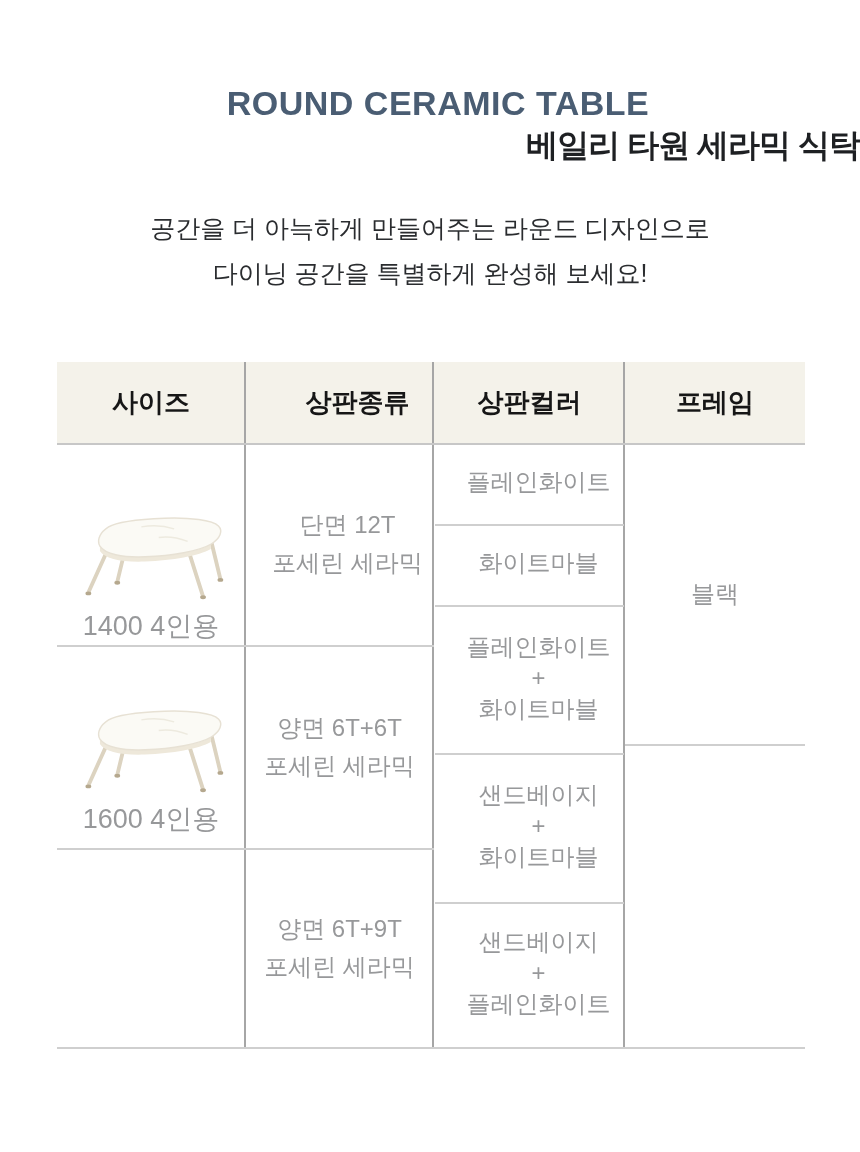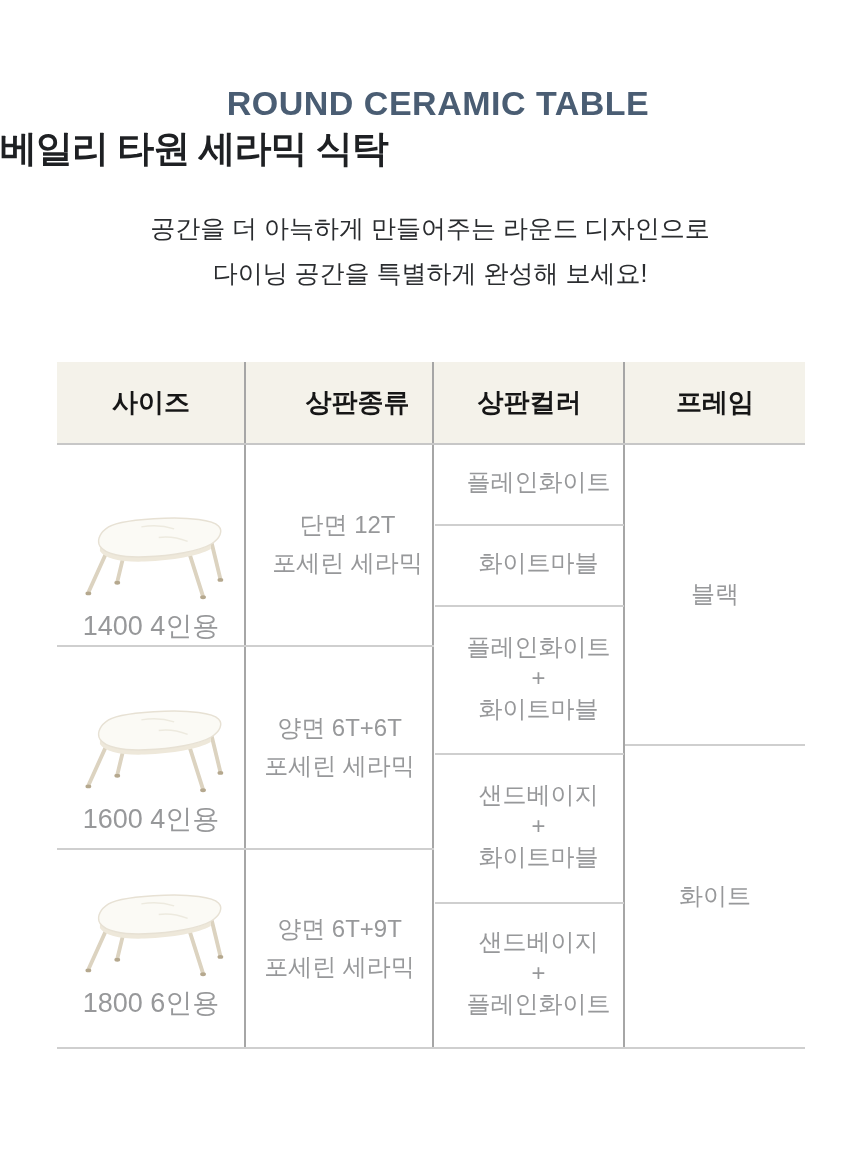--- a/index.html
+++ b/index.html
@@ -11,21 +11,21 @@
   }
 
   
   .eyebrow {
     position:absolute; left:8px; top:84px; width:860px;
     text-align:center; font-size:34px; font-weight:700;
     letter-spacing:0.5px; color:#4a5d73;
   }
   .title {
     position:absolute; left:0; top:124px; width:860px;
-    text-align:left; font-size:37px; font-weight:800;
+    text-align:right; font-size:32px; font-weight:800;
     letter-spacing:-1px; color:#1e2023;
   }
   .desc {
     position:absolute; left:0; top:206px; width:860px;
     text-align:center; font-size:25px; font-weight:400;
     line-height:45px; color:#2a2c2f; white-space:pre-line;
   }
 
   
   .spec { position:absolute; left:0; top:0; width:860px; height:1152px; }
@@ -151,36 +151,20 @@
         <ellipse cx="45" cy="88" rx="3" ry="2" fill="#b5a88e"></ellipse>
         <ellipse cx="134" cy="103" rx="3" ry="2" fill="#b5a88e"></ellipse>
         <ellipse cx="152" cy="85" rx="3" ry="2" fill="#b5a88e"></ellipse>
         <path d="M27 50 C32 58 50 62 74 61 C102 60 130 55 142 48 L142 53 C130 60 102 65 74 66 C50 67 32 63 27 55 Z" fill="#eee8da"></path>
         <path d="M36 30 C44 25 70 22 94 21 C120 20 144 23 150 29 C155 34 152 42 142 48 C130 55 102 60 74 61 C50 62 32 58 27 50 C23 43 28 35 36 30 Z" fill="#fbfaf5" stroke="#e7e1d4" stroke-width="1.5"></path>
         <path d="M70 30 q18 -3 34 2 M88 41 q14 -2 30 4" stroke="#edeadf" fill="none" stroke-width="1.5"></path>
       </svg>
       <div class="size-label">1600 4인용</div>
     </div>
 
-    <div class="imgcell i3">
-      <svg width="158" height="106" viewBox="0 0 160 110">
-        <path d="M34 56 L15 98" stroke="#dcd3c0" stroke-width="4" stroke-linecap="round"></path>
-        <path d="M52 58 L45 87" stroke="#dcd3c0" stroke-width="4" stroke-linecap="round"></path>
-        <path d="M120 58 L134 102" stroke="#dcd3c0" stroke-width="4" stroke-linecap="round"></path>
-        <path d="M143 47 L152 84" stroke="#dcd3c0" stroke-width="4" stroke-linecap="round"></path>
-        <ellipse cx="15" cy="99" rx="3" ry="2" fill="#b5a88e"></ellipse>
-        <ellipse cx="45" cy="88" rx="3" ry="2" fill="#b5a88e"></ellipse>
-        <ellipse cx="134" cy="103" rx="3" ry="2" fill="#b5a88e"></ellipse>
-        <ellipse cx="152" cy="85" rx="3" ry="2" fill="#b5a88e"></ellipse>
-        <path d="M27 50 C32 58 50 62 74 61 C102 60 130 55 142 48 L142 53 C130 60 102 65 74 66 C50 67 32 63 27 55 Z" fill="#eee8da"></path>
-        <path d="M36 30 C44 25 70 22 94 21 C120 20 144 23 150 29 C155 34 152 42 142 48 C130 55 102 60 74 61 C50 62 32 58 27 50 C23 43 28 35 36 30 Z" fill="#fbfaf5" stroke="#e7e1d4" stroke-width="1.5"></path>
-        <path d="M70 30 q18 -3 34 2 M88 41 q14 -2 30 4" stroke="#edeadf" fill="none" stroke-width="1.5"></path>
-      </svg>
-      <div class="size-label">1800 6인용</div>
-    </div>
 
     <div class="cell c2 c2a">단면 12T
 포세린 세라믹</div>
     <div class="cell c2 c2b">양면 6T+6T
 포세린 세라믹</div>
     <div class="cell c2 c2c">양면 6T+9T
 포세린 세라믹</div>
 
     <div class="cell c3 c3a">플레인화이트</div>
     <div class="cell c3 c3b">화이트마블</div>
@@ -188,16 +172,15 @@
 +
 화이트마블</div>
     <div class="cell c3 c3d">샌드베이지
 +
 화이트마블</div>
     <div class="cell c3 c3e">샌드베이지
 +
 플레인화이트</div>
 
     <div class="cell c4 c4a">블랙</div>
-    <div class="cell c4 c4b">화이트</div>
 
   </div>
 </div>
 
 </body></html>

